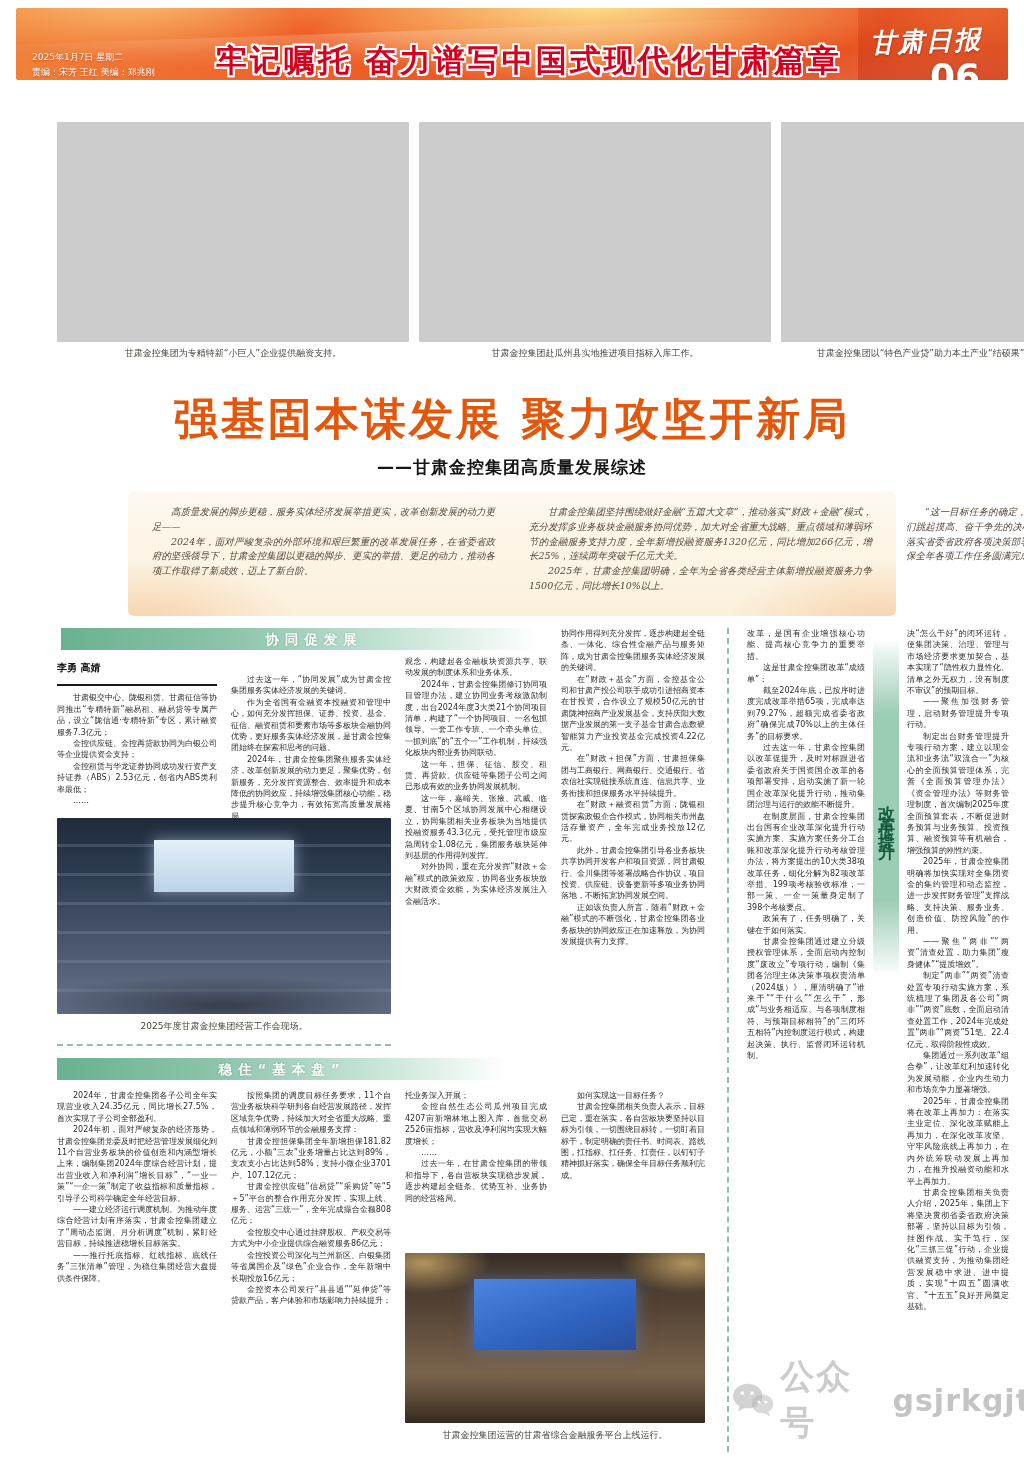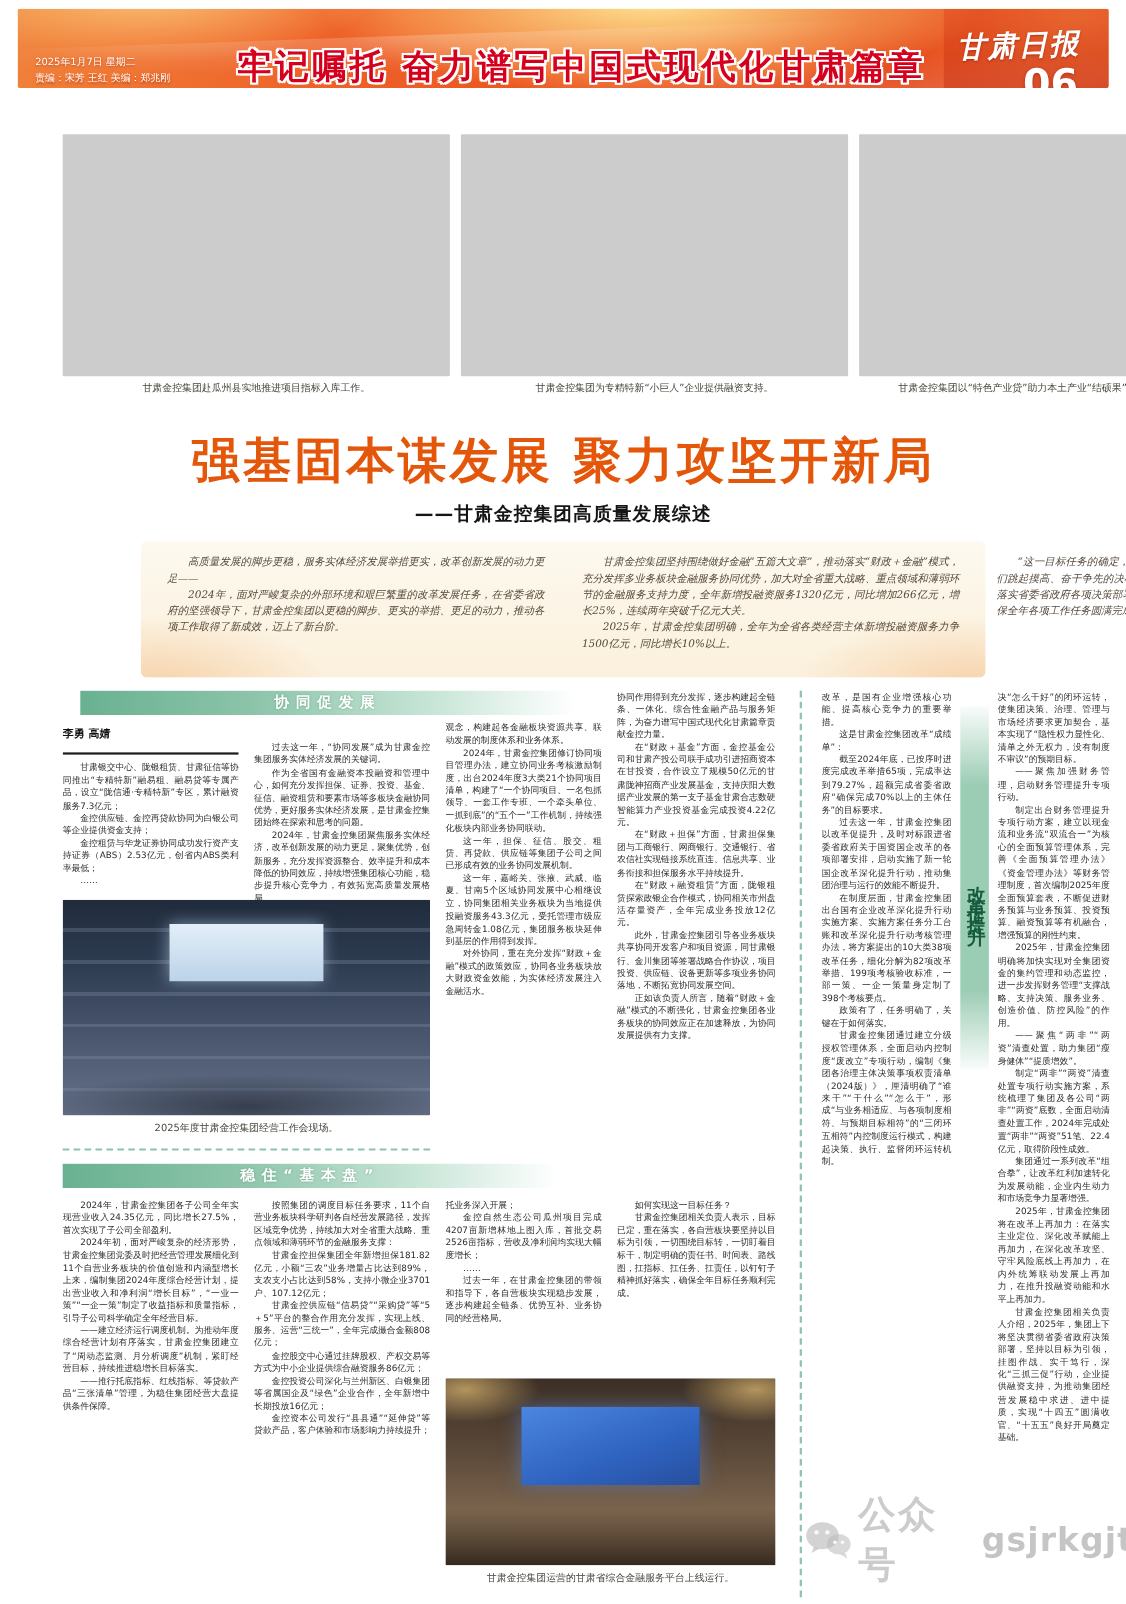--- a/index.html
+++ b/index.html
@@ -134,26 +134,26 @@
     </div>
     <div class="banner-title">牢记嘱托 奋力谱写中国式现代化甘肃篇章</div>
     <div class="mast-panel">
       <div class="mast-name">甘肃日报</div>
       <div class="page-no">06</div>
     </div>
   </div>
 
   <div class="photo-strip">
     <div class="tp">
+      <div class="ph ph2"></div>
+      <div class="cap">甘肃金控集团为专精特新“小巨人”企业提供融资支持。</div>
+    </div>
+    <div class="tp">
       <div class="ph ph1"></div>
       <div class="cap">甘肃金控集团赴瓜州县实地推进项目指标入库工作。</div>
-    </div>
-    <div class="tp">
-      <div class="ph ph2"></div>
-      <div class="cap">甘肃金控集团为专精特新“小巨人”企业提供融资支持。</div>
     </div>
     <div class="tp">
       <div class="ph ph3"></div>
       <div class="cap">甘肃金控集团以“特色产业贷”助力本土产业“结硕果”。</div>
     </div>
   </div>
 
   <div class="headline">强基固本谋发展  聚力攻坚开新局</div>
   <div class="subhead">——甘肃金控集团高质量发展综述</div>
 
@@ -161,21 +161,21 @@
       <p>高质量发展的脚步更稳，服务实体经济发展举措更实，改革创新发展的动力更足——</p>
       <p>2024年，面对严峻复杂的外部环境和艰巨繁重的改革发展任务，在省委省政府的坚强领导下，甘肃金控集团以更稳的脚步、更实的举措、更足的动力，推动各项工作取得了新成效，迈上了新台阶。</p>
       <p>甘肃金控集团坚持围绕做好金融“五篇大文章”，推动落实“财政＋金融”模式，充分发挥多业务板块金融服务协同优势，加大对全省重大战略、重点领域和薄弱环节的金融服务支持力度，全年新增投融资服务1320亿元，同比增加266亿元，增长25%，连续两年突破千亿元大关。</p>
       <p>2025年，甘肃金控集团明确，全年为全省各类经营主体新增投融资服务力争1500亿元，同比增长10%以上。</p>
       <p>“这一目标任务的确定，体现了我们稳中求进、进中提质的信心，也体现了我们跳起摸高、奋干争先的决心。”甘肃金控集团相关负责人表示，集团将坚决贯彻落实省委省政府各项决策部署，以昂扬的斗志、饱满的热情、苦干实干的精神，确保全年各项工作任务圆满完成，为奋力谱写中国式现代化甘肃篇章贡献金控力量。</p>
     </div>
 
   <div class="body-area">
 
     <div style="position:absolute;left:0;top:0;width:648px;height:824px;">
-      <div class="gbar" style="left:16px;top:0;width:450px;">协同促发展</div>
+      <div class="gbar" style="left:4px;top:0;width:450px;padding-left:28px;">协同促发展</div>
 
       <div class="col" style="left:0;top:34px;width:160px;height:150px;">
         <div class="byline">李勇 高婧</div>
         <div>
             <p>甘肃银交中心、陇银租赁、甘肃征信等协同推出“专精特新”融易租、融易贷等专属产品，设立“陇信通·专精特新”专区，累计融资服务7.3亿元；</p>
             <p>金控供应链、金控再贷款协同为白银公司等企业提供资金支持；</p>
             <p>金控租赁与华龙证券协同成功发行资产支持证券（ABS）2.53亿元，创省内ABS类利率最低；</p>
             <p>……</p>
           </div>
       </div>
@@ -192,40 +192,40 @@
       <div class="bcap" style="left:0;top:390px;width:334px;">2025年度甘肃金控集团经营工作会现场。</div>
 
       <div class="dash-h" style="left:0;top:416px;width:334px;"></div>
 
       <div class="gbar" style="left:0;top:430px;width:450px;">稳住“基本盘”</div>
 
       <div class="col" style="left:0;top:462px;width:160px;height:360px;">
           <p>2024年，甘肃金控集团各子公司全年实现营业收入24.35亿元，同比增长27.5%，首次实现了子公司全部盈利。</p>
           <p>2024年初，面对严峻复杂的经济形势，甘肃金控集团党委及时把经营管理发展细化到11个自营业务板块的价值创造和内涵型增长上来，编制集团2024年度综合经营计划，提出营业收入和净利润“增长目标”，“一业一策”“一企一策”制定了收益指标和质量指标，引导子公司科学确定全年经营目标。</p>
           <p>——建立经济运行调度机制。为推动年度综合经营计划有序落实，甘肃金控集团建立了“周动态监测、月分析调度”机制，紧盯经营目标，持续推进稳增长目标落实。</p>
-          <p>——推行托底指标、红线指标、等贷款产品“三张清单”管理，为稳住集团经营大盘提供条件保障。</p>
+          <p>——推行托底指标、红线指标、底线任务“三张清单”管理，为稳住集团经营大盘提供条件保障。</p>
         </div>
       <div class="col" style="left:174px;top:462px;width:160px;height:360px;">
           <p>按照集团的调度目标任务要求，11个自营业务板块科学研判各自经营发展路径，发挥区域竞争优势，持续加大对全省重大战略、重点领域和薄弱环节的金融服务支撑：</p>
           <p>甘肃金控担保集团全年新增担保181.82亿元，小额“三农”业务增量占比达到89%，支农支小占比达到58%，支持小微企业3701户、107.12亿元；</p>
           <p>甘肃金控供应链“信易贷”“采购贷”等“5＋5”平台的整合作用充分发挥，实现上线、服务、运营“三统一”，全年完成撮合金额808亿元；</p>
           <p>金控股交中心通过挂牌股权、产权交易等方式为中小企业提供综合融资服务86亿元；</p>
           <p>金控投资公司深化与兰州新区、白银集团等省属国企及“绿色”企业合作，全年新增中长期投放16亿元；</p>
           <p>金控资本公司发行“县县通”“延伸贷”等贷款产品，客户体验和市场影响力持续提升；</p>
         </div>
 
       <div class="col cont" style="left:348px;top:28px;width:142px;height:398px;">
           <p>观念，构建起各金融板块资源共享、联动发展的制度体系和业务体系。</p>
           <p>2024年，甘肃金控集团修订协同项目管理办法，建立协同业务考核激励制度，出台2024年度3大类21个协同项目清单，构建了“一个协同项目、一名包抓领导、一套工作专班、一个牵头单位、一抓到底”的“五个一”工作机制，持续强化板块内部业务协同联动。</p>
           <p>这一年，担保、征信、股交、租赁、再贷款、供应链等集团子公司之间已形成有效的业务协同发展机制。</p>
           <p>这一年，嘉峪关、张掖、武威、临夏、甘南5个区域协同发展中心相继设立，协同集团相关业务板块为当地提供投融资服务43.3亿元，受托管理市级应急周转金1.08亿元，集团服务板块延伸到基层的作用得到发挥。</p>
           <p>对外协同，重在充分发挥“财政＋金融”模式的政策效应，协同各业务板块放大财政资金效能，为实体经济发展注入金融活水。</p>
         </div>
       <div class="col cont" style="left:504px;top:0;width:144px;height:456px;">
-          <p>协同作用得到充分发挥，逐步构建起全链条、一体化、综合性金融产品与服务矩阵，为奋力谱写中国式现代化甘肃篇章贡献金控力量。</p>
+          <p>协同作用得到充分发挥，逐步构建起全链条、一体化、综合性金融产品与服务矩阵，成为甘肃金控集团服务实体经济发展的关键词。</p>
           <p>在“财政＋基金”方面，金控基金公司和甘肃产投公司联手成功引进招商资本在甘投资，合作设立了规模50亿元的甘肃陇神招商产业发展基金，支持庆阳大数据产业发展的第一支子基金甘肃合志数硬智能算力产业投资基金完成投资4.22亿元。</p>
           <p>在“财政＋担保”方面，甘肃担保集团与工商银行、网商银行、交通银行、省农信社实现链接系统直连、信息共享、业务衔接和担保服务水平持续提升。</p>
           <p>在“财政＋融资租赁”方面，陇银租赁探索政银企合作模式，协同相关市州盘活存量资产，全年完成业务投放12亿元。</p>
           <p>此外，甘肃金控集团引导各业务板块共享协同开发客户和项目资源，同甘肃银行、金川集团等签署战略合作协议，项目投资、供应链、设备更新等多项业务协同落地，不断拓宽协同发展空间。</p>
           <p>正如该负责人所言，随着“财政＋金融”模式的不断强化，甘肃金控集团各业务板块的协同效应正在加速释放，为协同发展提供有力支撑。</p>
         </div>
 
       <div class="col cont" style="left:348px;top:462px;width:142px;height:156px;">
           <p>托业务深入开展；</p>
           <p>金控自然生态公司瓜州项目完成4207亩新增林地上图入库，首批交易2526亩指标，营收及净利润均实现大幅度增长；</p>

